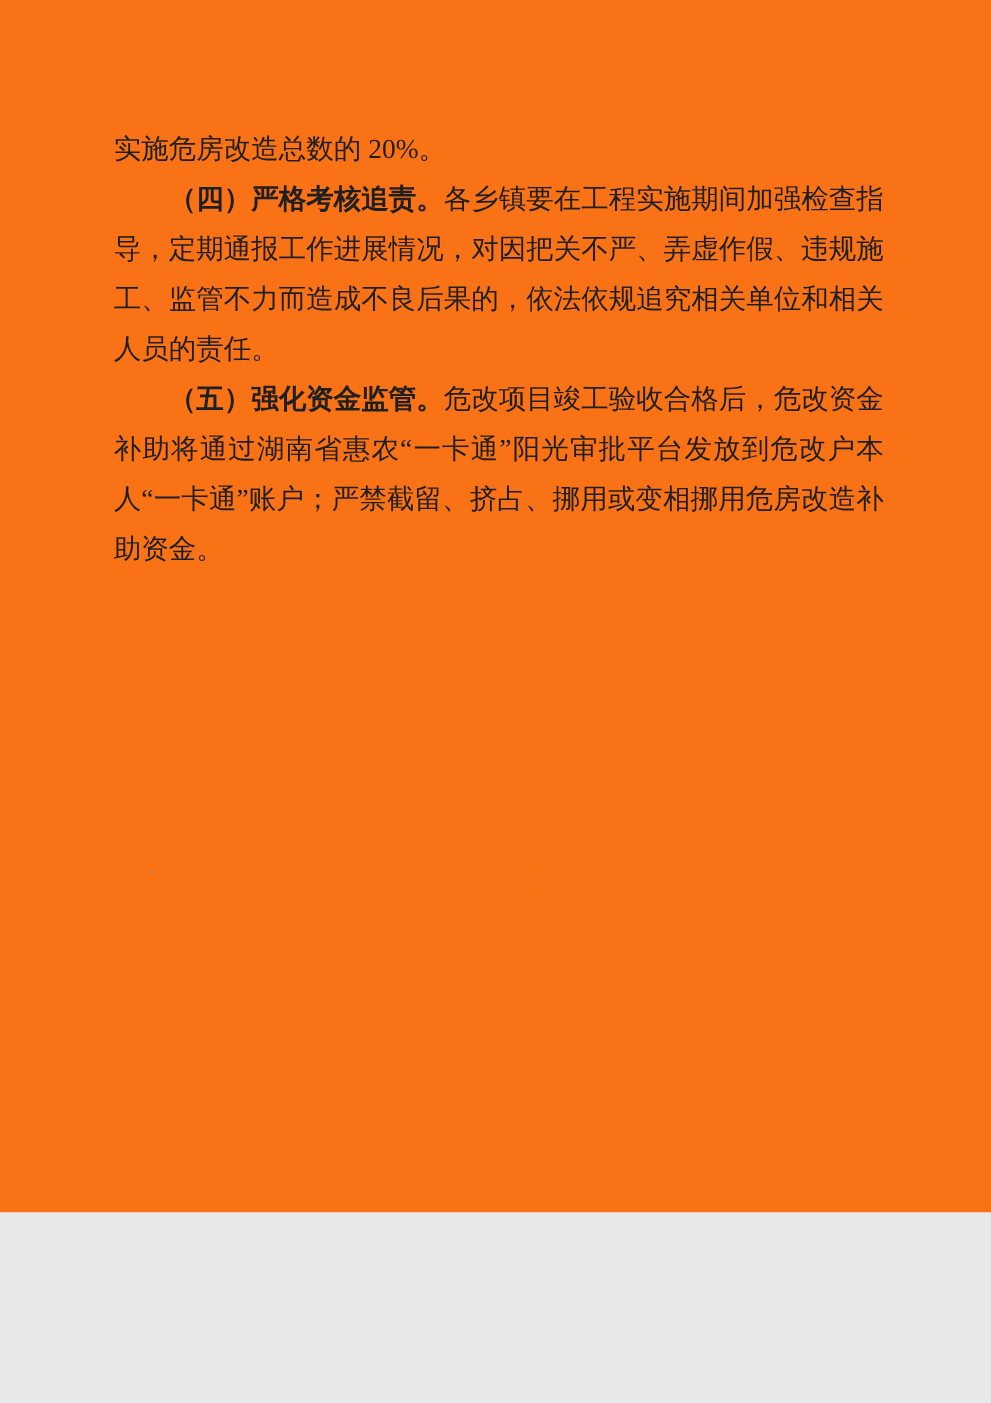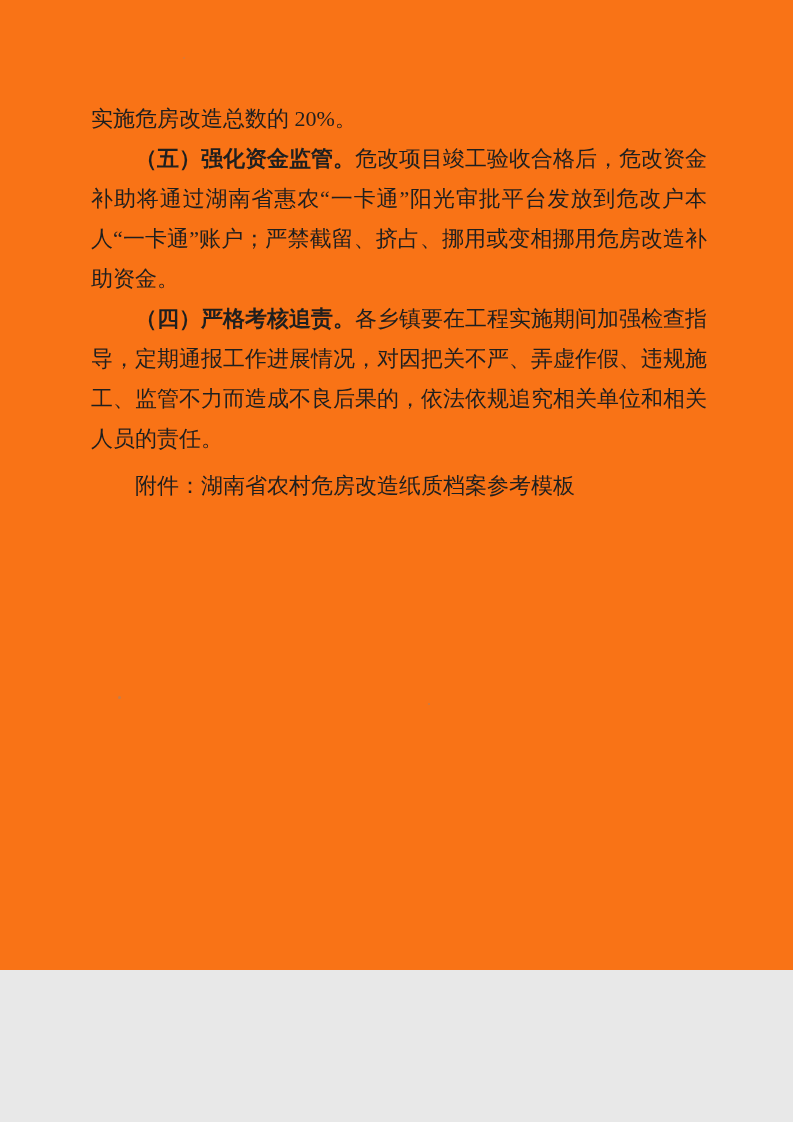--- a/index.html
+++ b/index.html
@@ -62,25 +62,24 @@
 </head>
 <body>
 
 <div class="page">
 
   <div class="content">
 
     <p class="para"><span>实施危房改造总数的 20%。</span></p>
 
 
+    <p class="para indent"><span class="lead">（四）严格考核追责。</span><span>各乡镇要在工程实施期间加强检查指导，定期通报工作进展情况，对因把关不严、弄虚作假、违规施工、监管不力而造成不良后果的，依法依规追究相关单位和相关人员的责任。</span></p>
+
     <p class="para indent"><span class="lead">（五）强化资金监管。</span><span>危改项目竣工验收合格后，危改资金补助将通过湖南省惠农“一卡通”阳光审批平台发放到危改户本人“一卡通”账户；严禁截留、挤占、挪用或变相挪用危房改造补助资金。</span></p>
 
-    <p class="para indent"><span class="lead">（四）严格考核追责。</span><span>各乡镇要在工程实施期间加强检查指导，定期通报工作进展情况，对因把关不严、弄虚作假、违规施工、监管不力而造成不良后果的，依法依规追究相关单位和相关人员的责任。</span></p>
-
-    <p class="para indent attachment"><span>附件：</span><span>湖南省农村危房改造纸质档案参考模板</span></p>
 
   </div>
 
   <div class="page-number">- 6 -</div>
 
   <div class="speck s1"></div>
   <div class="speck s2"></div>
   <div class="speck s3"></div>
 
 </div>

